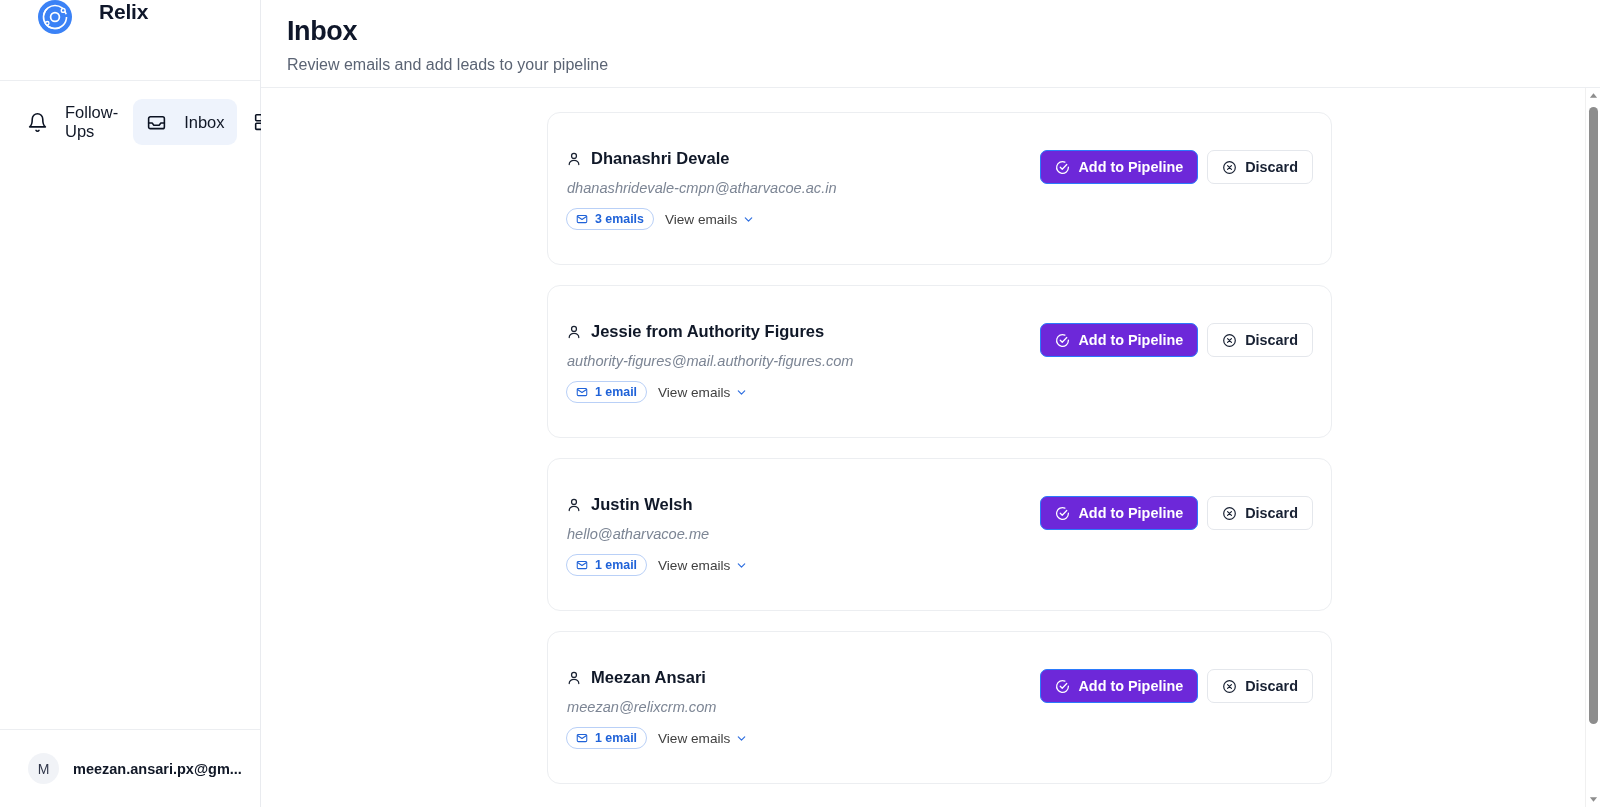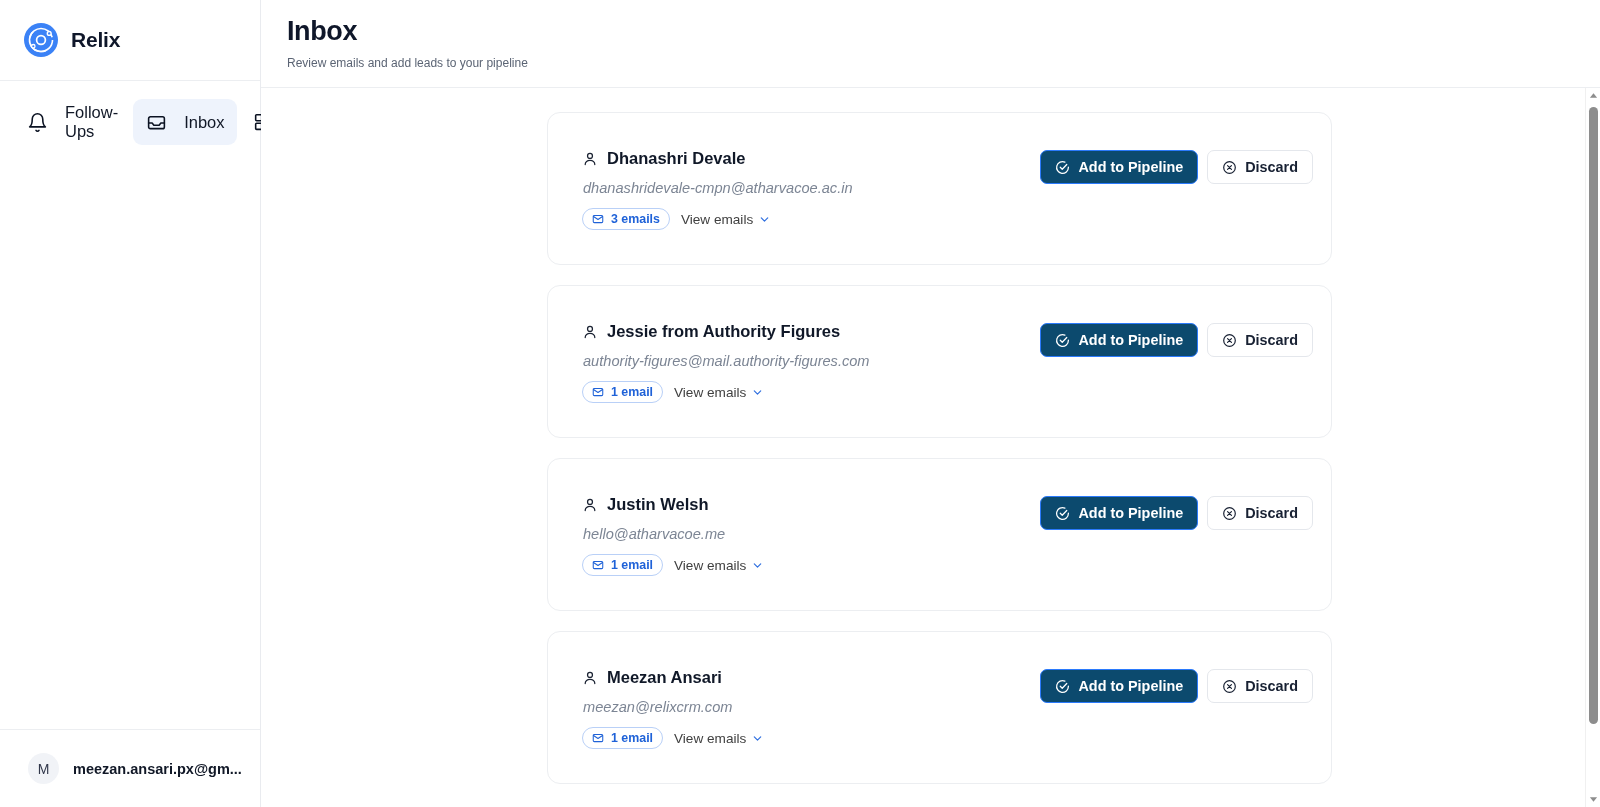--- a/index.html
+++ b/index.html
@@ -14,22 +14,22 @@
   
   .sidebar {
     width: 261px; min-width: 261px; height: 807px;
     background: #ffffff;
     border-right: 1px solid #e9ebef;
     display: flex; flex-direction: column;
     position: relative;
   }
   .brand {
     height: 81px; min-height: 81px;
-    display: flex; align-items: center; gap: 13px;
-    padding-left: 24px;
+    display: flex; gap: 27px;
+    padding-left: 38px;
     border-bottom: 1px solid #eceef1;
   }
   .brand-logo { width: 34px; height: 34px; flex: 0 0 34px; }
   .brand-name {
     font-size: 21px; font-weight: bold; color: #0f172a; letter-spacing: -0.2px;
   }
   .nav { padding: 18px 14px 0 14px; display: flex; gap: 3px; }
   .nav-item {
     display: flex; align-items: center; gap: 17px;
     height: 46px; padding: 0 12px;
@@ -59,34 +59,34 @@
   }
 
   
   .main { flex: 1; height: 807px; position: relative; background: #fff; overflow: hidden; }
   .page-head {
     padding: 16px 0 14px 26px;
     border-bottom: 1px solid #eceef1;
     height: 88px;
   }
   .page-title { font-size: 27px; font-weight: bold; color: #0f172a; letter-spacing: -0.4px; }
-  .page-sub { font-size: 12px; color: #5b6474; margin-top: 9px; }
+  .page-sub { font-size: 16px; color: #5b6474; margin-top: 9px; }
 
   .scrollarea { height: 719px; overflow: hidden; padding: 24px 0 0 0; }
   .card-list { display: flex; flex-direction: column; gap: 20px; padding-left: 286px; }
 
   .card {
     width: 785px;
     background: #fff;
     border: 1px solid #eceef1;
     border-radius: 13px;
     padding: 36px 18px 34px 18px;
     position: relative;
   }
-  .card-row { display: flex; align-items: flex-start; justify-content: space-between; margin-left: 16px; }
+  .card-row { display: flex; align-items: flex-start; justify-content: space-between; }
   .card-left { display: flex; flex-direction: column; }
   .lead-name-row { display: flex; align-items: center; gap: 9px; }
   .person-ico { width: 16px; height: 16px; flex: 0 0 16px; display:flex; align-items:center; }
   .lead-name { font-size: 16.5px; font-weight: bold; color: #101828; }
   .lead-email { font-size: 14.6px; color: #7c8594; margin-top: 12px; padding-left: 1px; font-style: italic; }
   .meta-row { display: flex; align-items: center; gap: 11px; margin-top: 12px; }
   .badge {
     display: inline-flex; align-items: center; gap: 7px;
     height: 22px; padding: 0 9px;
     border: 1px solid #b9d0f7; border-radius: 11px;
@@ -100,21 +100,21 @@
   }
   .chev { width: 11px; height: 11px; display: flex; }
 
   .card-actions { display: flex; align-items: center; gap: 9px; padding-top: 1px; }
   .btn {
     display: inline-flex; align-items: center; gap: 8px;
     height: 34px; padding: 0 14px;
     border-radius: 7px; font-size: 14.4px; font-weight: bold;
     cursor: pointer; white-space: nowrap;
   }
-  .btn-primary { background: #0c4a6e; color: #fff; border: 1px solid #2b7afc; }
+  .btn-primary { background: #6d28d9; color: #fff; border: 1px solid #2b7afc; }
   .btn-ghost { background: #fff; color: #182133; border: 1px solid #e4e7ec; font-weight: 600; }
   .btn-ico { width: 15px; height: 15px; flex: 0 0 15px; display: flex; }
 
   
   .scrollbar {
     position: absolute; right: 0; top: 88px;
     width: 15px; height: 719px;
     background: #ffffff; border-left: 1px solid #f0f0f0;
     display: flex; flex-direction: column; align-items: center;
   }

